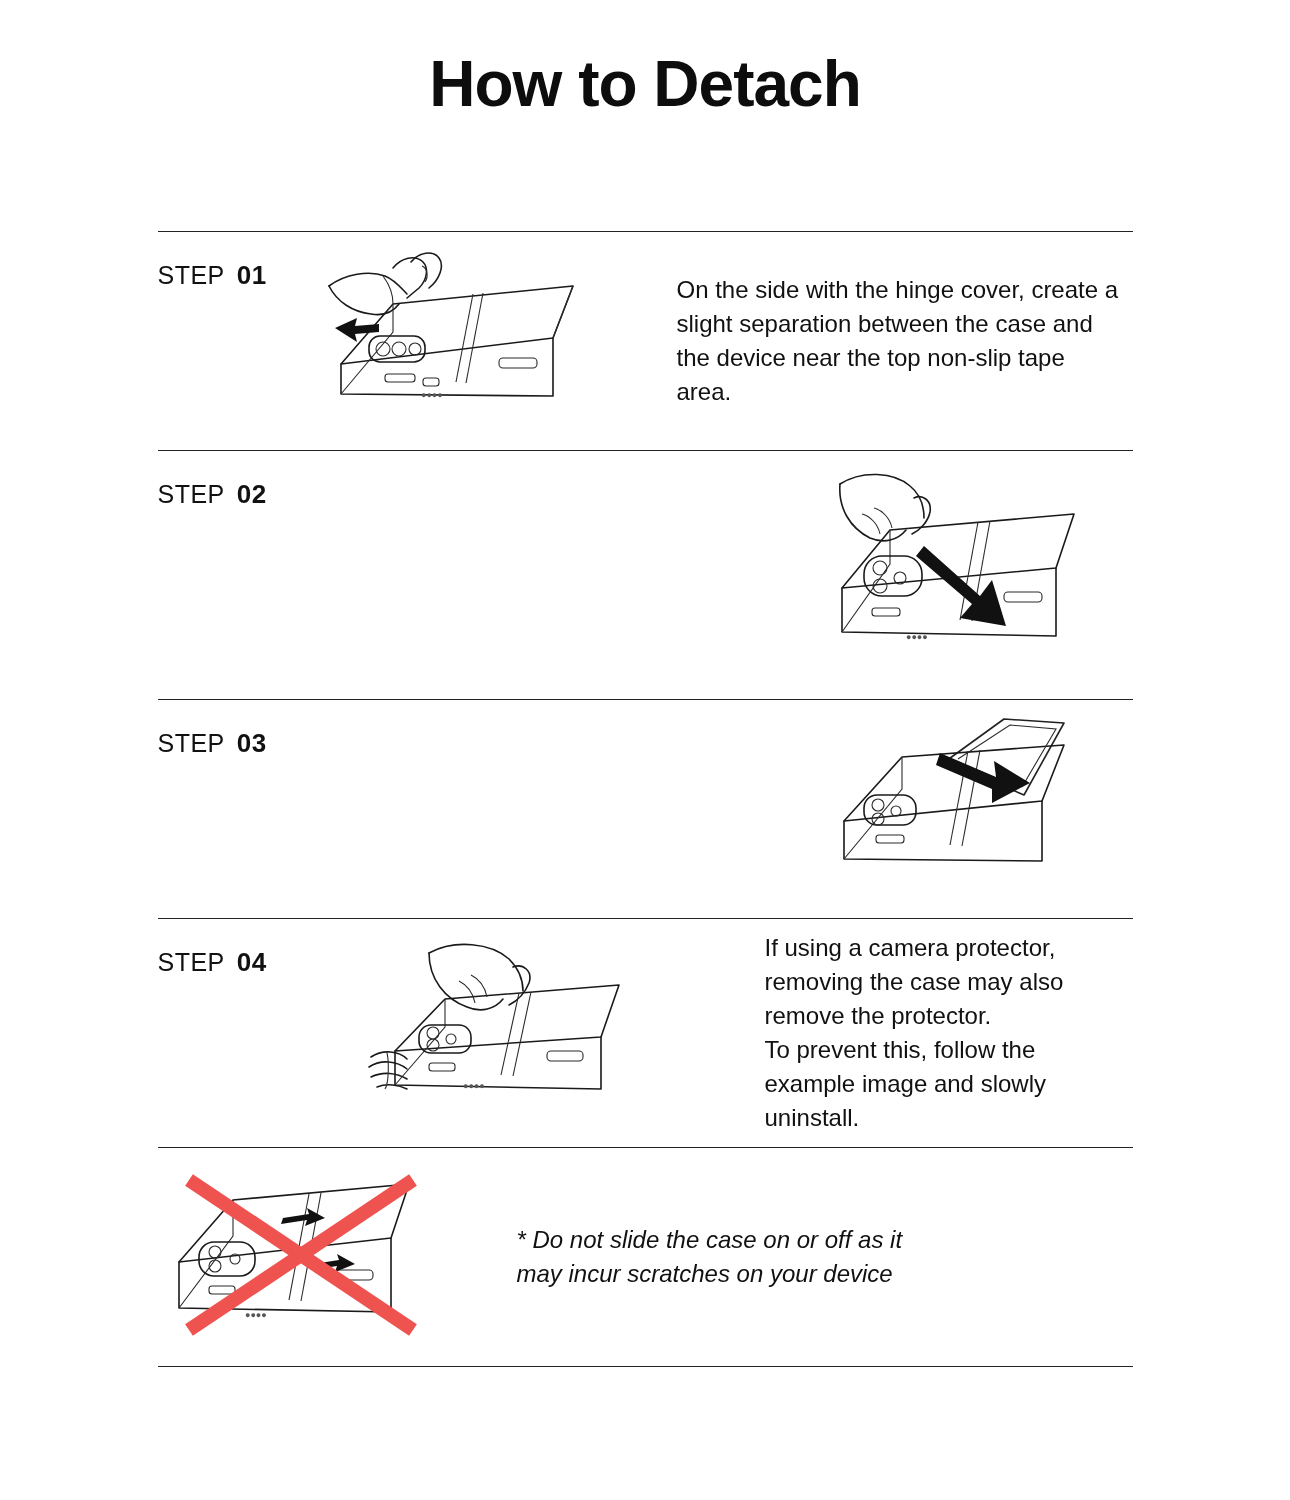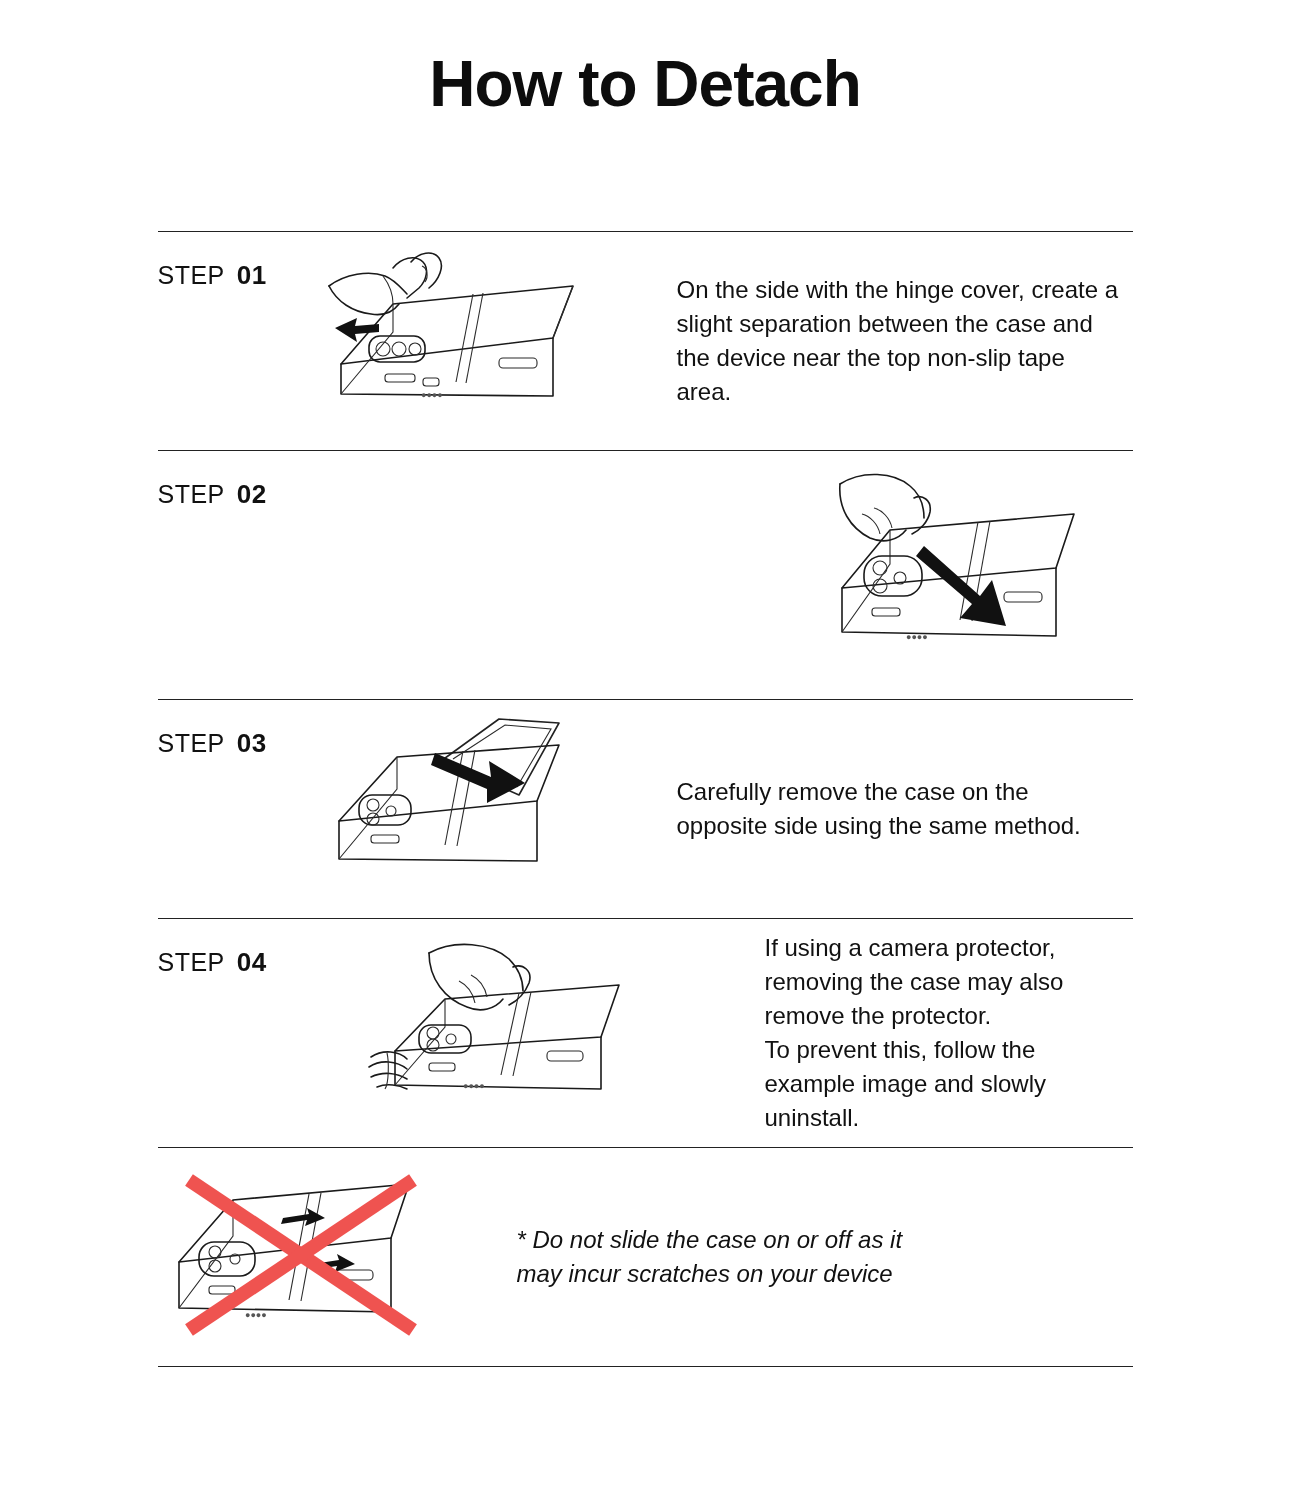--- a/index.html
+++ b/index.html
@@ -208,23 +208,20 @@
         <g>
           <path class="ln" d="M118 52 L176 10 L236 14 L196 86 Z" fill="#fff" opacity="0.97"></path>
           <path class="ln-thin" d="M130 50 L182 16 L228 20 L194 78"></path>
         </g>
 
         <g>
           <path class="fillblack" d="M112 44 L168 68 L166 52 L202 74 L164 94 L164 80 L108 56 Z"></path>
         </g>
       </svg>
     </div>
-    <div class="step-text">
-      <p>Carefully remove the case on the opposite side using the same method.</p>
-    </div>
   </div>
 
   <div class="rule"></div>
 
   <div class="step-row r4">
     <div class="step-label">
       <span>STEP</span><span class="num">04</span>
     </div>
     <div class="step-figure">
       <svg width="300" height="200" viewBox="0 0 300 200">

